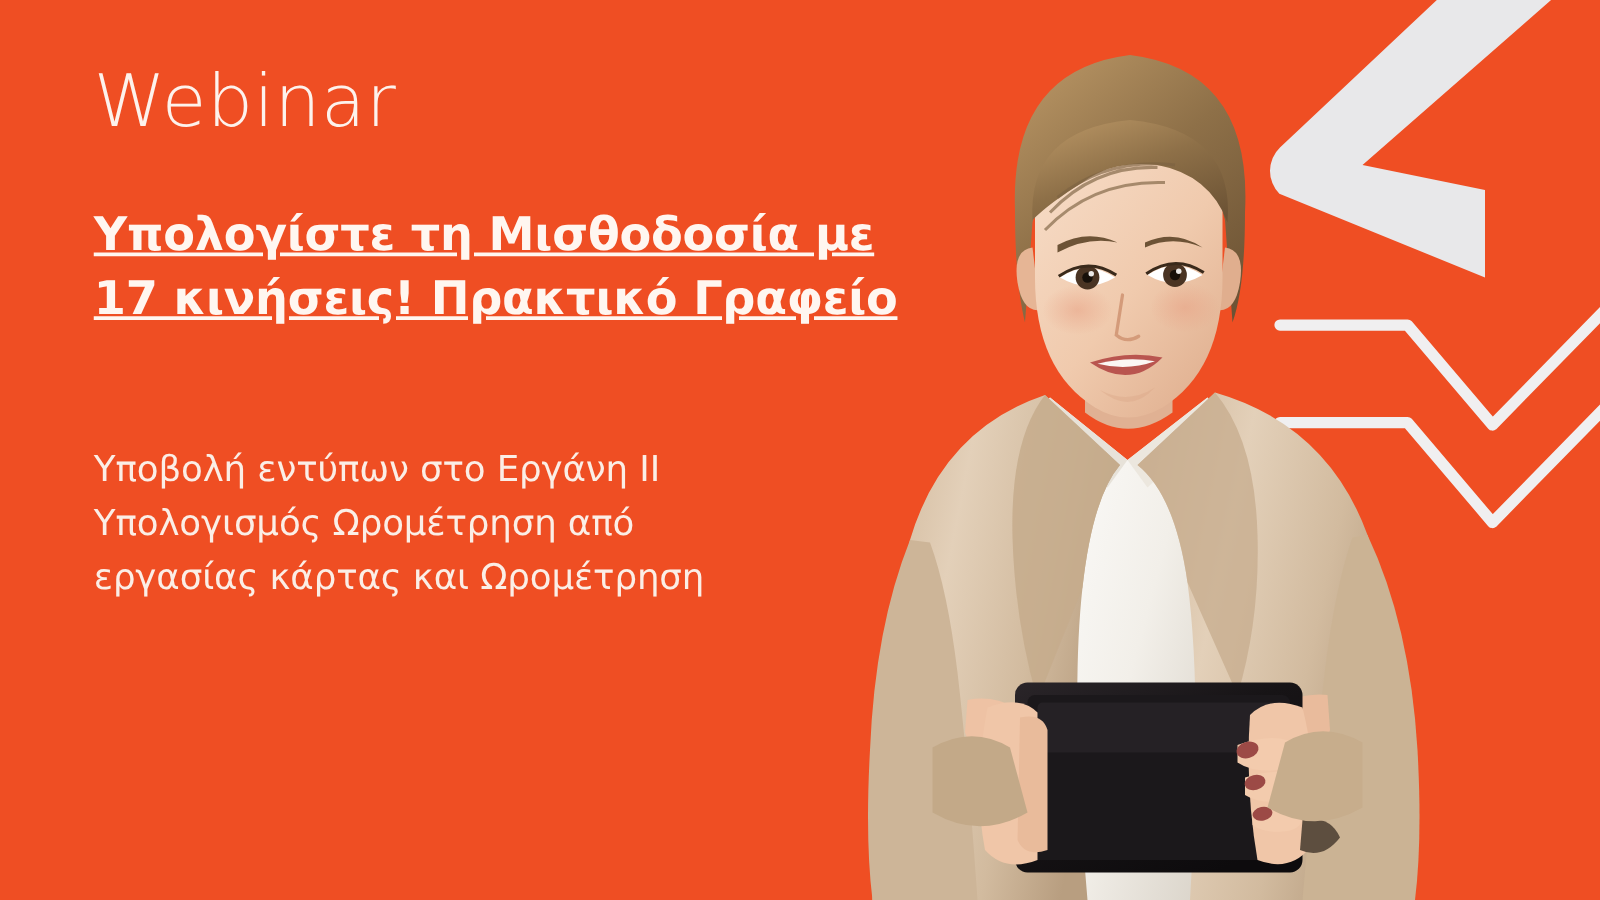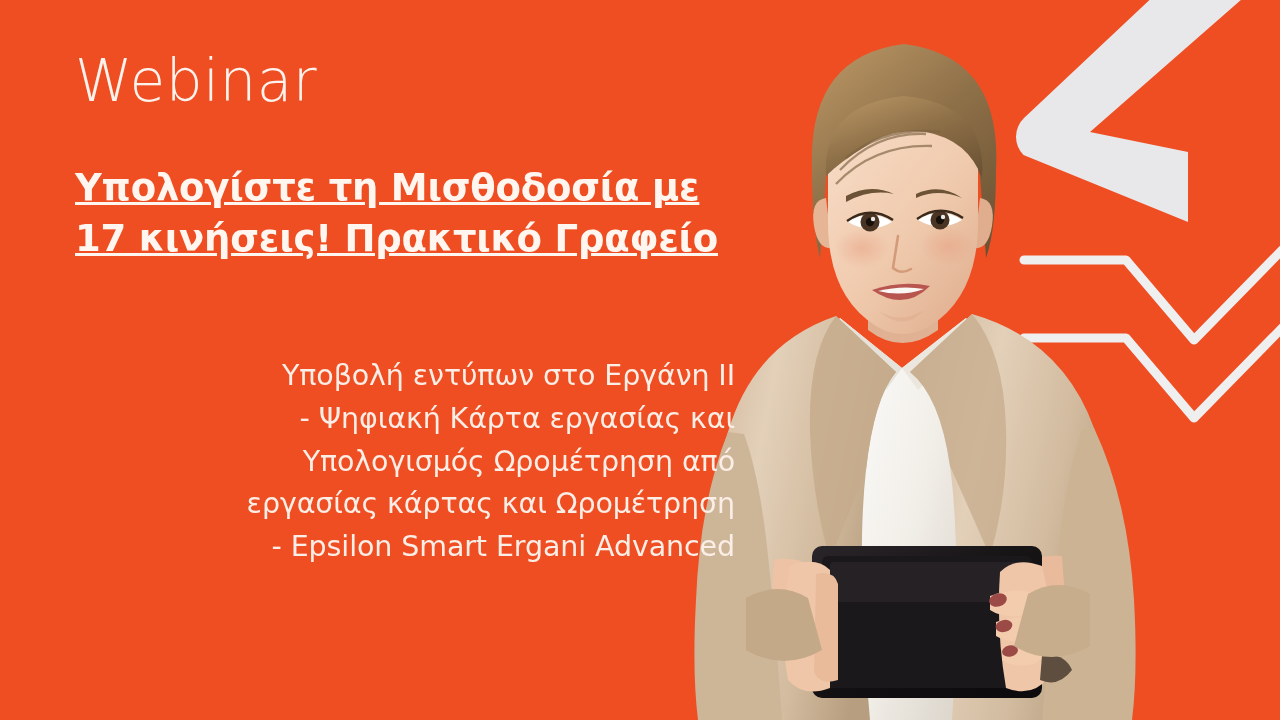--- a/index.html
+++ b/index.html
@@ -72,21 +72,21 @@
     position: absolute;
     top: 355px;
     left: 0;
     width: 660px;
     font-size: 28.5px;
     font-weight: 400;
     color: #fbeee6;
     line-height: 1.5;
     letter-spacing: -0.1px;
   }
-  .body-text .bd-line { display: block; white-space: nowrap; text-align: right; }
+  .body-text .bd-line { display: block; white-space: nowrap; }
 </style>
 </head>
 <body>
 
 <div id="banner">
 
   <svg class="chevrons" viewBox="0 0 300 430">
 
     <path d="M 212 -40 L 44 118 a 26 26 0 0 0 -0.5 37 L 208 222 L 208 152 L 110 132 L 270 -8 Z" fill="#e8e8ea"></path>
 
@@ -240,20 +240,18 @@
 
     <div class="webinar-title">Webinar</div>
 
     <div class="headline">
       <span class="hl-line">Υπολογίστε τη Μισθοδοσία με</span>
       <span class="hl-line">17 κινήσεις! Πρακτικό Γραφείο</span>
     </div>
 
     <div class="body-text">
       <span class="bd-line">Υποβολή εντύπων στο Εργάνη ΙΙ</span>
-      <span class="bd-line">- Ψηφιακή Κάρτα εργασίας και</span>
       <span class="bd-line">Υπολογισμός Ωρομέτρηση από</span>
       <span class="bd-line">εργασίας κάρτας και Ωρομέτρηση</span>
-      <span class="bd-line">- Epsilon Smart Ergani Advanced</span>
     </div>
 
   </div>
 </div>
 
 </body></html>

